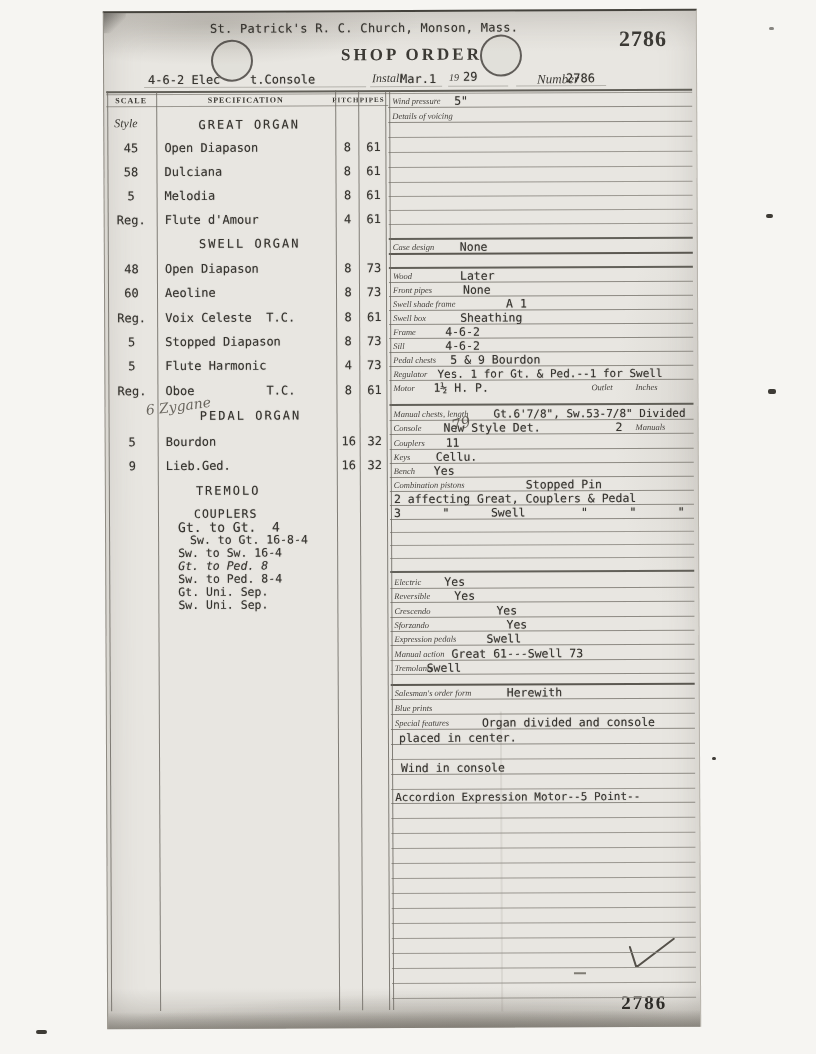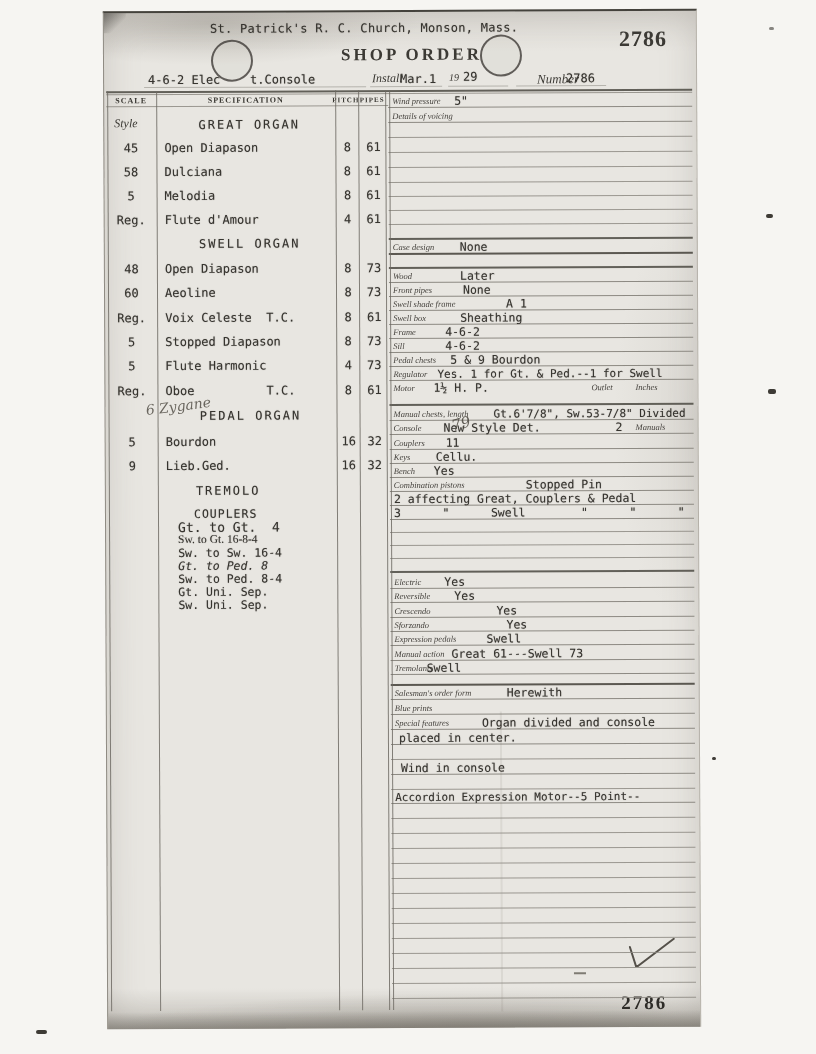--- a/index.html
+++ b/index.html
@@ -164,21 +164,21 @@
   <div class="srow tw" style="top:446px;">
     <span class="c-scale">9</span>
     <span class="c-name">Lieb.Ged.</span>
     <span class="c-pitch">16</span>
     <span class="c-pipes">32</span>
   </div>
 
   <div class="abs tw" style="left:90px;top:471px;font-size:12px;letter-spacing:2px;">TREMOLO</div>
   <div class="abs tw" style="left:88px;top:494px;font-size:11.5px;letter-spacing:1px;">COUPLERS</div>
   <div class="abs tw" style="left:72px;top:507px;font-size:13px;white-space:pre;">Gt. to Gt.  4</div>
-  <div class="abs tw" style="left:72px;top:520px;font-size:11.5px;white-space:pre;font-family:Liberation Serif, serif;">Sw. to Gt. 16-8-4</div>
+  <div class="abs tw" style="left:84px;top:520px;font-size:11.5px;white-space:pre;">Sw. to Gt. 16-8-4</div>
   <div class="abs tw" style="left:72px;top:533px;font-size:11.5px;white-space:pre;">Sw. to Sw. 16-4</div>
   <div class="abs tw" style="left:72px;top:546px;font-size:11.5px;white-space:pre;font-style:italic;">Gt. to Ped. 8</div>
   <div class="abs tw" style="left:72px;top:559px;font-size:11.5px;white-space:pre;">Sw. to Ped. 8-4</div>
   <div class="abs tw" style="left:72px;top:572px;font-size:11.5px;white-space:pre;">Gt. Uni. Sep.</div>
   <div class="abs tw" style="left:72px;top:585px;font-size:11.5px;white-space:pre;">Sw. Uni. Sep.</div>
 
   <div class="frow" style="top:82px;">
     <span class="lbl">Wind pressure</span>
     <span class="val tw" style="left:66px;">5"</span>
   </div>

